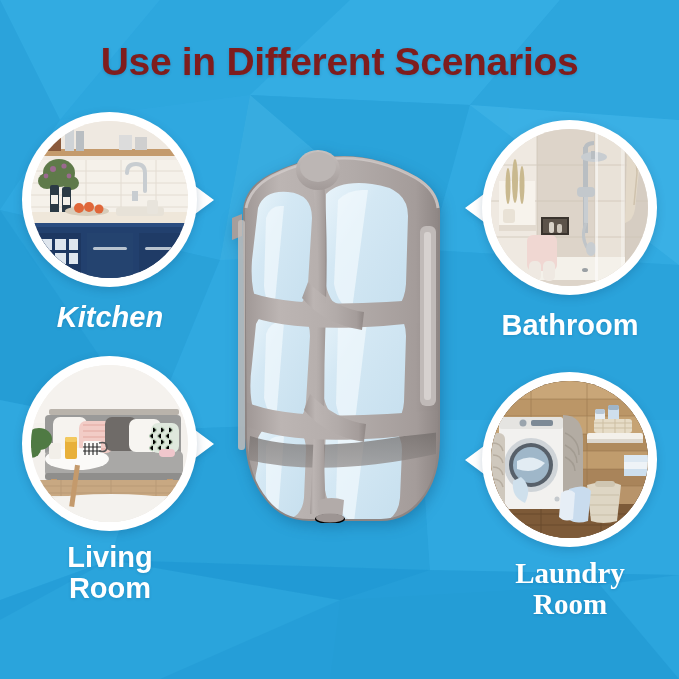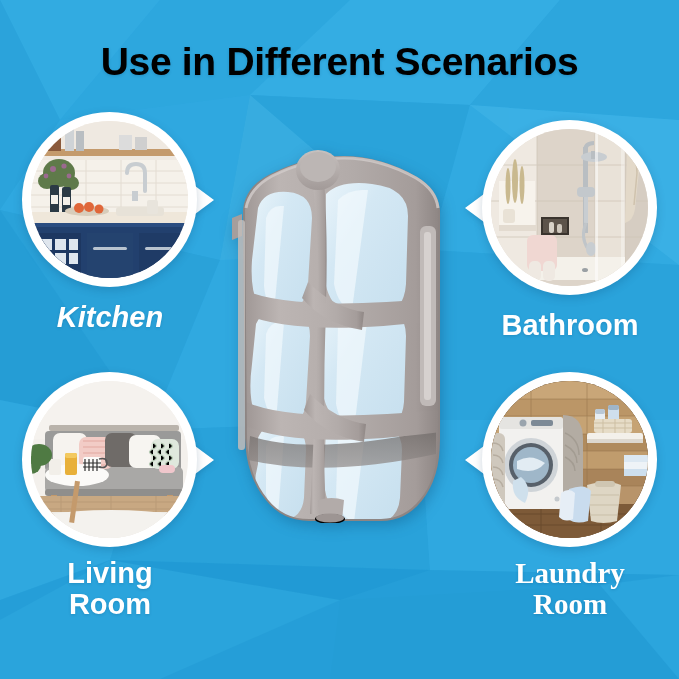--- a/index.html
+++ b/index.html
@@ -23,21 +23,21 @@
     display: block;
   }
 
   
   #title {
     position: absolute;
     top: 41px;
     left: 0;
     width: 679px;
     text-align: center;
-    color: #000000;
+    color: #7f1d1d;
     font-size: 39px;
     font-weight: bold;
     letter-spacing: -0.3px;
     line-height: 1.1;
     text-shadow: 0 1px 3px rgba(0,60,100,0.22);
     white-space: nowrap;
   }
 
   
   .scenario {
@@ -270,21 +270,21 @@
             <rect x="36" y="106" width="30" height="36" rx="6" fill="#f0d7d2"></rect>
             <rect x="38" y="132" width="12" height="20" rx="5" fill="#efe9e2"></rect>
             <rect x="52" y="132" width="12" height="20" rx="5" fill="#efe9e2"></rect>
           </svg>
         </div>
       </div>
     </div>
     <div class="scenario-label" style="left:-27px; top:190px;">Bathroom</div>
   </div>
 
-  <div class="scenario" style="left:22px; top:372px;">
+  <div class="scenario" style="left:22px; top:356px;">
     <div class="bubble-wrap">
       <div class="pointer right"></div>
       <div class="bubble">
         <div class="photo">
           <svg viewBox="0 0 157 157">
             <rect width="157" height="157" fill="#f3f0ec"></rect>
             <rect x="0" y="0" width="157" height="58" fill="#f5f2ee"></rect>
             <rect x="18" y="44" width="130" height="6" rx="2" fill="#b9b3ab"></rect>
             <rect x="14" y="50" width="136" height="40" rx="4" fill="#9a9a99"></rect>
             <rect x="14" y="86" width="138" height="26" rx="5" fill="#a9a8a6"></rect>

